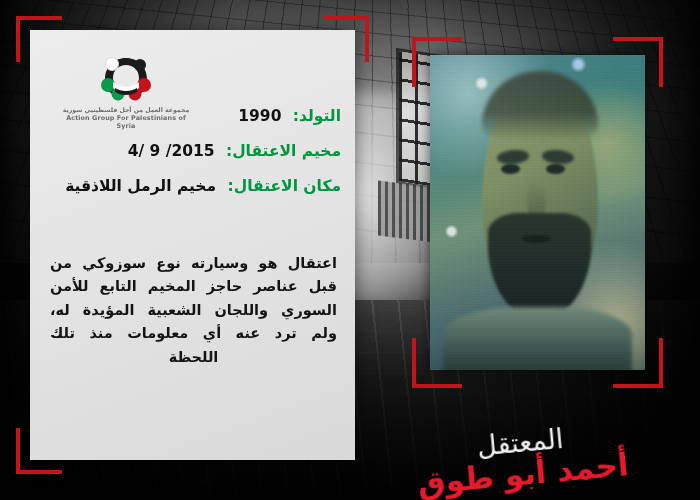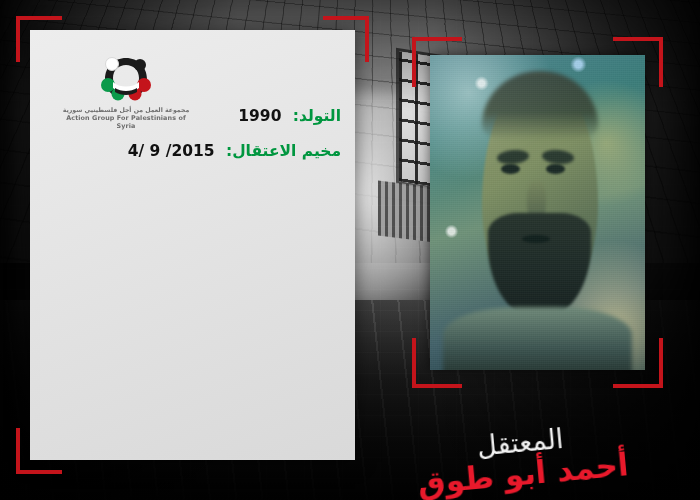--- a/index.html
+++ b/index.html
@@ -261,22 +261,27 @@
 
     <div class="fields">
       <div class="field-row">
         <span class="field-label">التولد:</span>
         <span class="field-value">1990</span>
       </div>
       <div class="field-row">
         <span class="field-label">مخيم الاعتقال:</span>
         <span class="field-value">2015/ 9 /4</span>
       </div>
+      <div class="field-row">
+        <span class="field-label">مكان الاعتقال:</span>
+        <span class="field-value">مخيم الرمل اللاذقية</span>
+      </div>
     </div>
 
+    <div class="body-text">اعتقال هو وسيارته نوع سوزوكي من قبل عناصر حاجز المخيم التابع للأمن السوري واللجان الشعبية المؤيدة له، ولم ترد عنه أي معلومات منذ تلك اللحظة</div>
   </div>
 
   <div class="photo-wrap">
     <div class="photo">
       <div class="ph-bg"></div>
       <div class="ph-lights"></div>
       <div class="ph-head"></div>
       <div class="ph-hair"></div>
       <div class="ph-brow-l"></div>
       <div class="ph-brow-r"></div>

